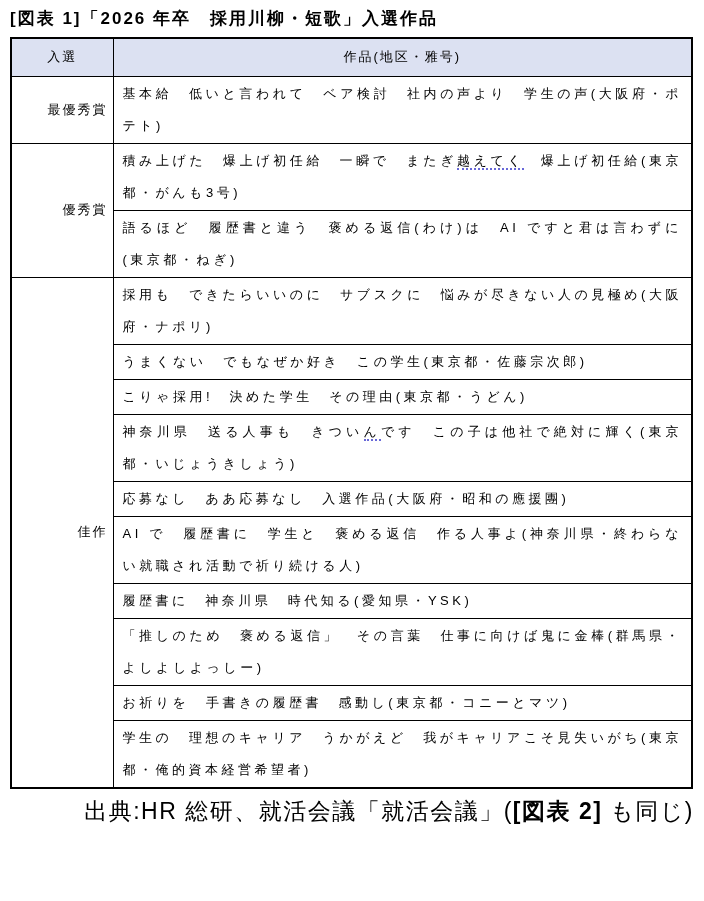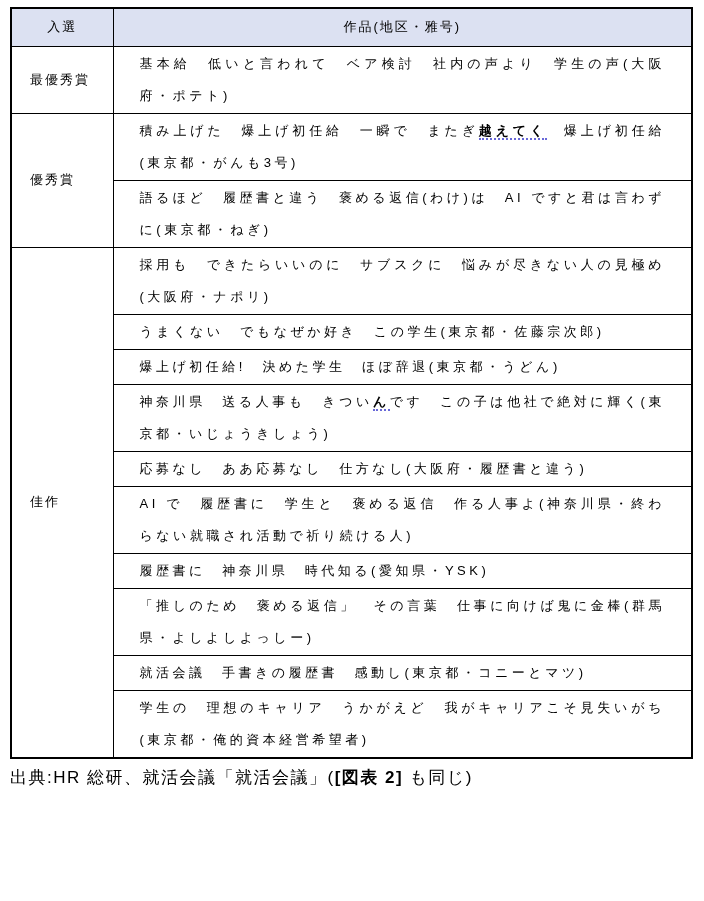--- a/index.html
+++ b/index.html
@@ -39,49 +39,50 @@
   .awards-table thead th{
     background:var(--header-bg);
     font-weight:normal;
     height:38px;
     text-align:center;
     letter-spacing:2px;
     padding:0;
   }
   .col-award{width:102px;}
   td.award-cell{
-    text-align:left;
+    text-align:right;
     vertical-align:middle;
     letter-spacing:2px;
-    padding:0 18px;
+    padding:0 5px;
   }
   td.work-cell{
     line-height:32px;
-    padding:1px 26px;
+    padding:1px 9px;
     text-align:justify;
     text-justify:inter-ideograph;
     letter-spacing:3.5px;
     vertical-align:middle;
   }
   .spell{
     border-bottom:2px dotted var(--spell-color);
-    font-weight:bold;
   }
   .source{
-    font-size:17px;
+    font-size:23px;
     letter-spacing:1.5px;
     margin:7px 0 0 0;
     white-space:nowrap;
+    text-align:right;
   }
   .source b{font-weight:bold;}
 </style>
 </head>
 <body>
 
 <div class="doc">
+  <h1 class="title">[図表 1]「2026 年卒　採用川柳・短歌」入選作品</h1>
 
   <table class="awards-table">
     <thead>
       <tr>
         <th class="col-award">入選</th>
         <th>作品(地区・雅号)</th>
       </tr>
     </thead>
     <tbody id="table-body">
         <tr>
@@ -96,39 +97,39 @@
           <td class="work-cell"><span>語るほど　履歴書と違う　褒める返信(わけ)は　AI ですと君は言わずに(東京都・ねぎ)</span></td>
         </tr>
         <tr>
           <td class="award-cell" rowspan="10">佳作</td>
           <td class="work-cell"><span>採用も　できたらいいのに　サブスクに　悩みが尽きない人の見極め(大阪府・ナポリ)</span></td>
         </tr>
         <tr>
           <td class="work-cell"><span>うまくない　でもなぜか好き　この学生(東京都・佐藤宗次郎)</span></td>
         </tr>
         <tr>
-          <td class="work-cell"><span>爆上げ初任給!　決めた学生　ほぼ辞退(東京都・うどん)</span></td>
+          <td class="work-cell"><span>こりゃ採用!　決めた学生　その理由(東京都・うどん)</span></td>
         </tr>
         <tr>
           <td class="work-cell"><span>神奈川県　送る人事も　きつい</span><span class="spell">ん</span><span>です　この子は他社で絶対に輝く(東京都・いじょうきしょう)</span></td>
         </tr>
         <tr>
-          <td class="work-cell"><span>応募なし　ああ応募なし　仕方なし(大阪府・履歴書と違う)</span></td>
+          <td class="work-cell"><span>応募なし　ああ応募なし　入選作品(大阪府・昭和の應援團)</span></td>
         </tr>
         <tr>
           <td class="work-cell"><span>AI で　履歴書に　学生と　褒める返信　作る人事よ(神奈川県・終わらない就職され活動で祈り続ける人)</span></td>
         </tr>
         <tr>
           <td class="work-cell"><span>履歴書に　神奈川県　時代知る(愛知県・YSK)</span></td>
         </tr>
         <tr>
           <td class="work-cell"><span>「推しのため　褒める返信」　その言葉　仕事に向けば鬼に金棒(群馬県・よしよしよっしー)</span></td>
         </tr>
         <tr>
-          <td class="work-cell"><span>就活会議　手書きの履歴書　感動し(東京都・コニーとマツ)</span></td>
+          <td class="work-cell"><span>お祈りを　手書きの履歴書　感動し(東京都・コニーとマツ)</span></td>
         </tr>
         <tr>
           <td class="work-cell"><span>学生の　理想のキャリア　うかがえど　我がキャリアこそ見失いがち(東京都・俺的資本経営希望者)</span></td>
         </tr>
       </tbody>
   </table>
 
   <p class="source"><span>出典:HR 総研、就活会議「就活会議」(</span><b>[図表 2]</b><span> も同じ)</span></p>
 </div>
 

